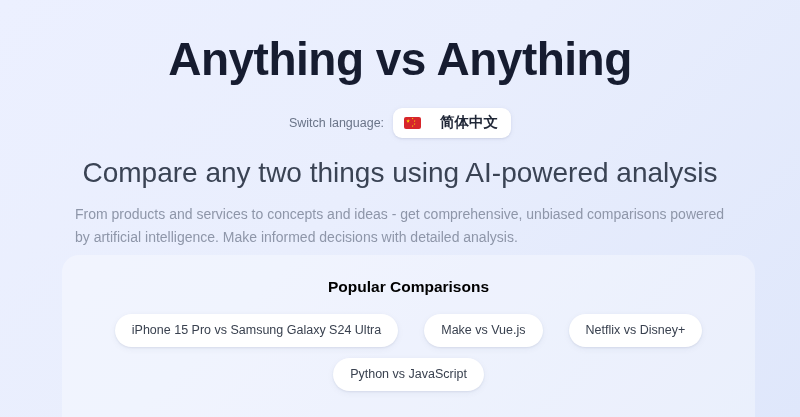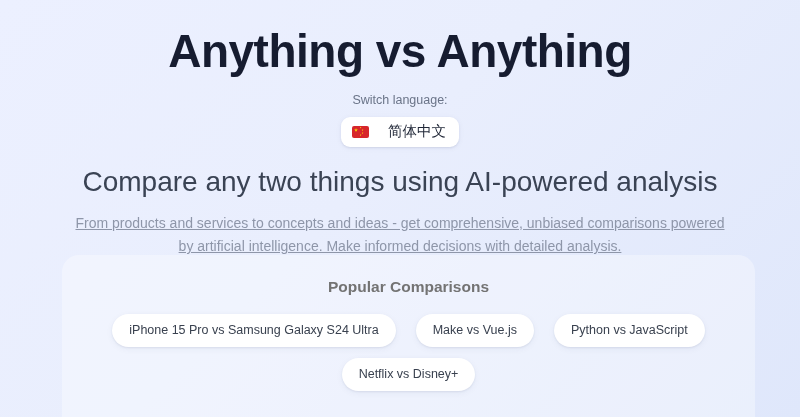--- a/index.html
+++ b/index.html
@@ -19,54 +19,54 @@
     width: 800px;
     height: 417px;
     box-sizing: border-box;
     display: flex;
     flex-direction: column;
     align-items: center;
   }
 
   
   .hero-title {
-    margin: 0;
+    margin: 8px;
     padding-top: 22px;
     font-size: 46px;
     line-height: 58px;
     font-weight: bold;
     letter-spacing: -0.5px;
     color: #161c30;
     text-align: center;
   }
 
   
   .lang-row {
     margin-top: 12px;
     display: flex;
     align-items: center;
     gap: 9px;
-    flex-direction: column;
   }
   .lang-label {
     font-size: 12.5px;
     color: #6a7488;
     line-height: 16px;
   }
   .lang-button {
     display: inline-flex;
     align-items: center;
     gap: 19px;
     background: #ffffff;
     border: none;
     border-radius: 9px;
     padding: 6px 13px 7px 11px;
     box-shadow: 0 1px 2px rgba(35, 48, 90, 0.10), 0 1px 6px rgba(35, 48, 90, 0.05);
     cursor: pointer;
     font-family: inherit;
+    font-weight: bold;
   }
   .flag-icon {
     position: relative;
     display: inline-block;
     width: 17px;
     height: 12px;
     border-radius: 2px;
     background: #d7262b;
     overflow: hidden;
     flex: none;
@@ -110,50 +110,49 @@
   }
 
   
   .description {
     margin: 0;
     padding-top: 17px;
     width: 650px;
     font-size: 14px;
     line-height: 23px;
     color: #8e96a9;
-    text-align: center;
-    text-decoration: underline;
+    text-align: left;
   }
 
   
   .popular-card {
     position: absolute;
     left: 62px;
     top: 255px;
     width: 693px;
     height: 162px;
     box-sizing: border-box;
     background: rgba(255, 255, 255, 0.34);
     border-radius: 17px 17px 0 0;
     padding: 22px 26px 0 26px;
   }
   .popular-heading {
     margin: 0;
     font-size: 15.5px;
     line-height: 20px;
     font-weight: bold;
-    color: #737373;
+    color: #000000;
     text-align: center;
   }
   .chip-wrap {
     margin-top: 17px;
     display: flex;
     flex-wrap: wrap;
     justify-content: center;
-    gap: 11px 20px;
+    gap: 11px 26px;
   }
   .chip {
     background: #ffffff;
     border: none;
     border-radius: 999px;
     padding: 8px 17px 9px 17px;
     font-family: inherit;
     font-size: 12.5px;
     line-height: 16px;
     color: #39414f;
@@ -185,18 +184,18 @@
 
   <h2 class="subtitle">Compare any two things using AI-powered analysis</h2>
 
   <p class="description">From products and services to concepts and ideas - get comprehensive, unbiased comparisons powered by artificial intelligence. Make informed decisions with detailed analysis.</p>
 
   <section class="popular-card">
     <h3 class="popular-heading">Popular Comparisons</h3>
     <div class="chip-wrap">
       <button class="chip">iPhone 15 Pro vs Samsung Galaxy S24 Ultra</button>
       <button class="chip">Make vs Vue.js</button>
+      <button class="chip">Netflix vs Disney+</button>
       <button class="chip">Python vs JavaScript</button>
-      <button class="chip">Netflix vs Disney+</button>
     </div>
   </section>
 
 </div>
 
 </body></html>

